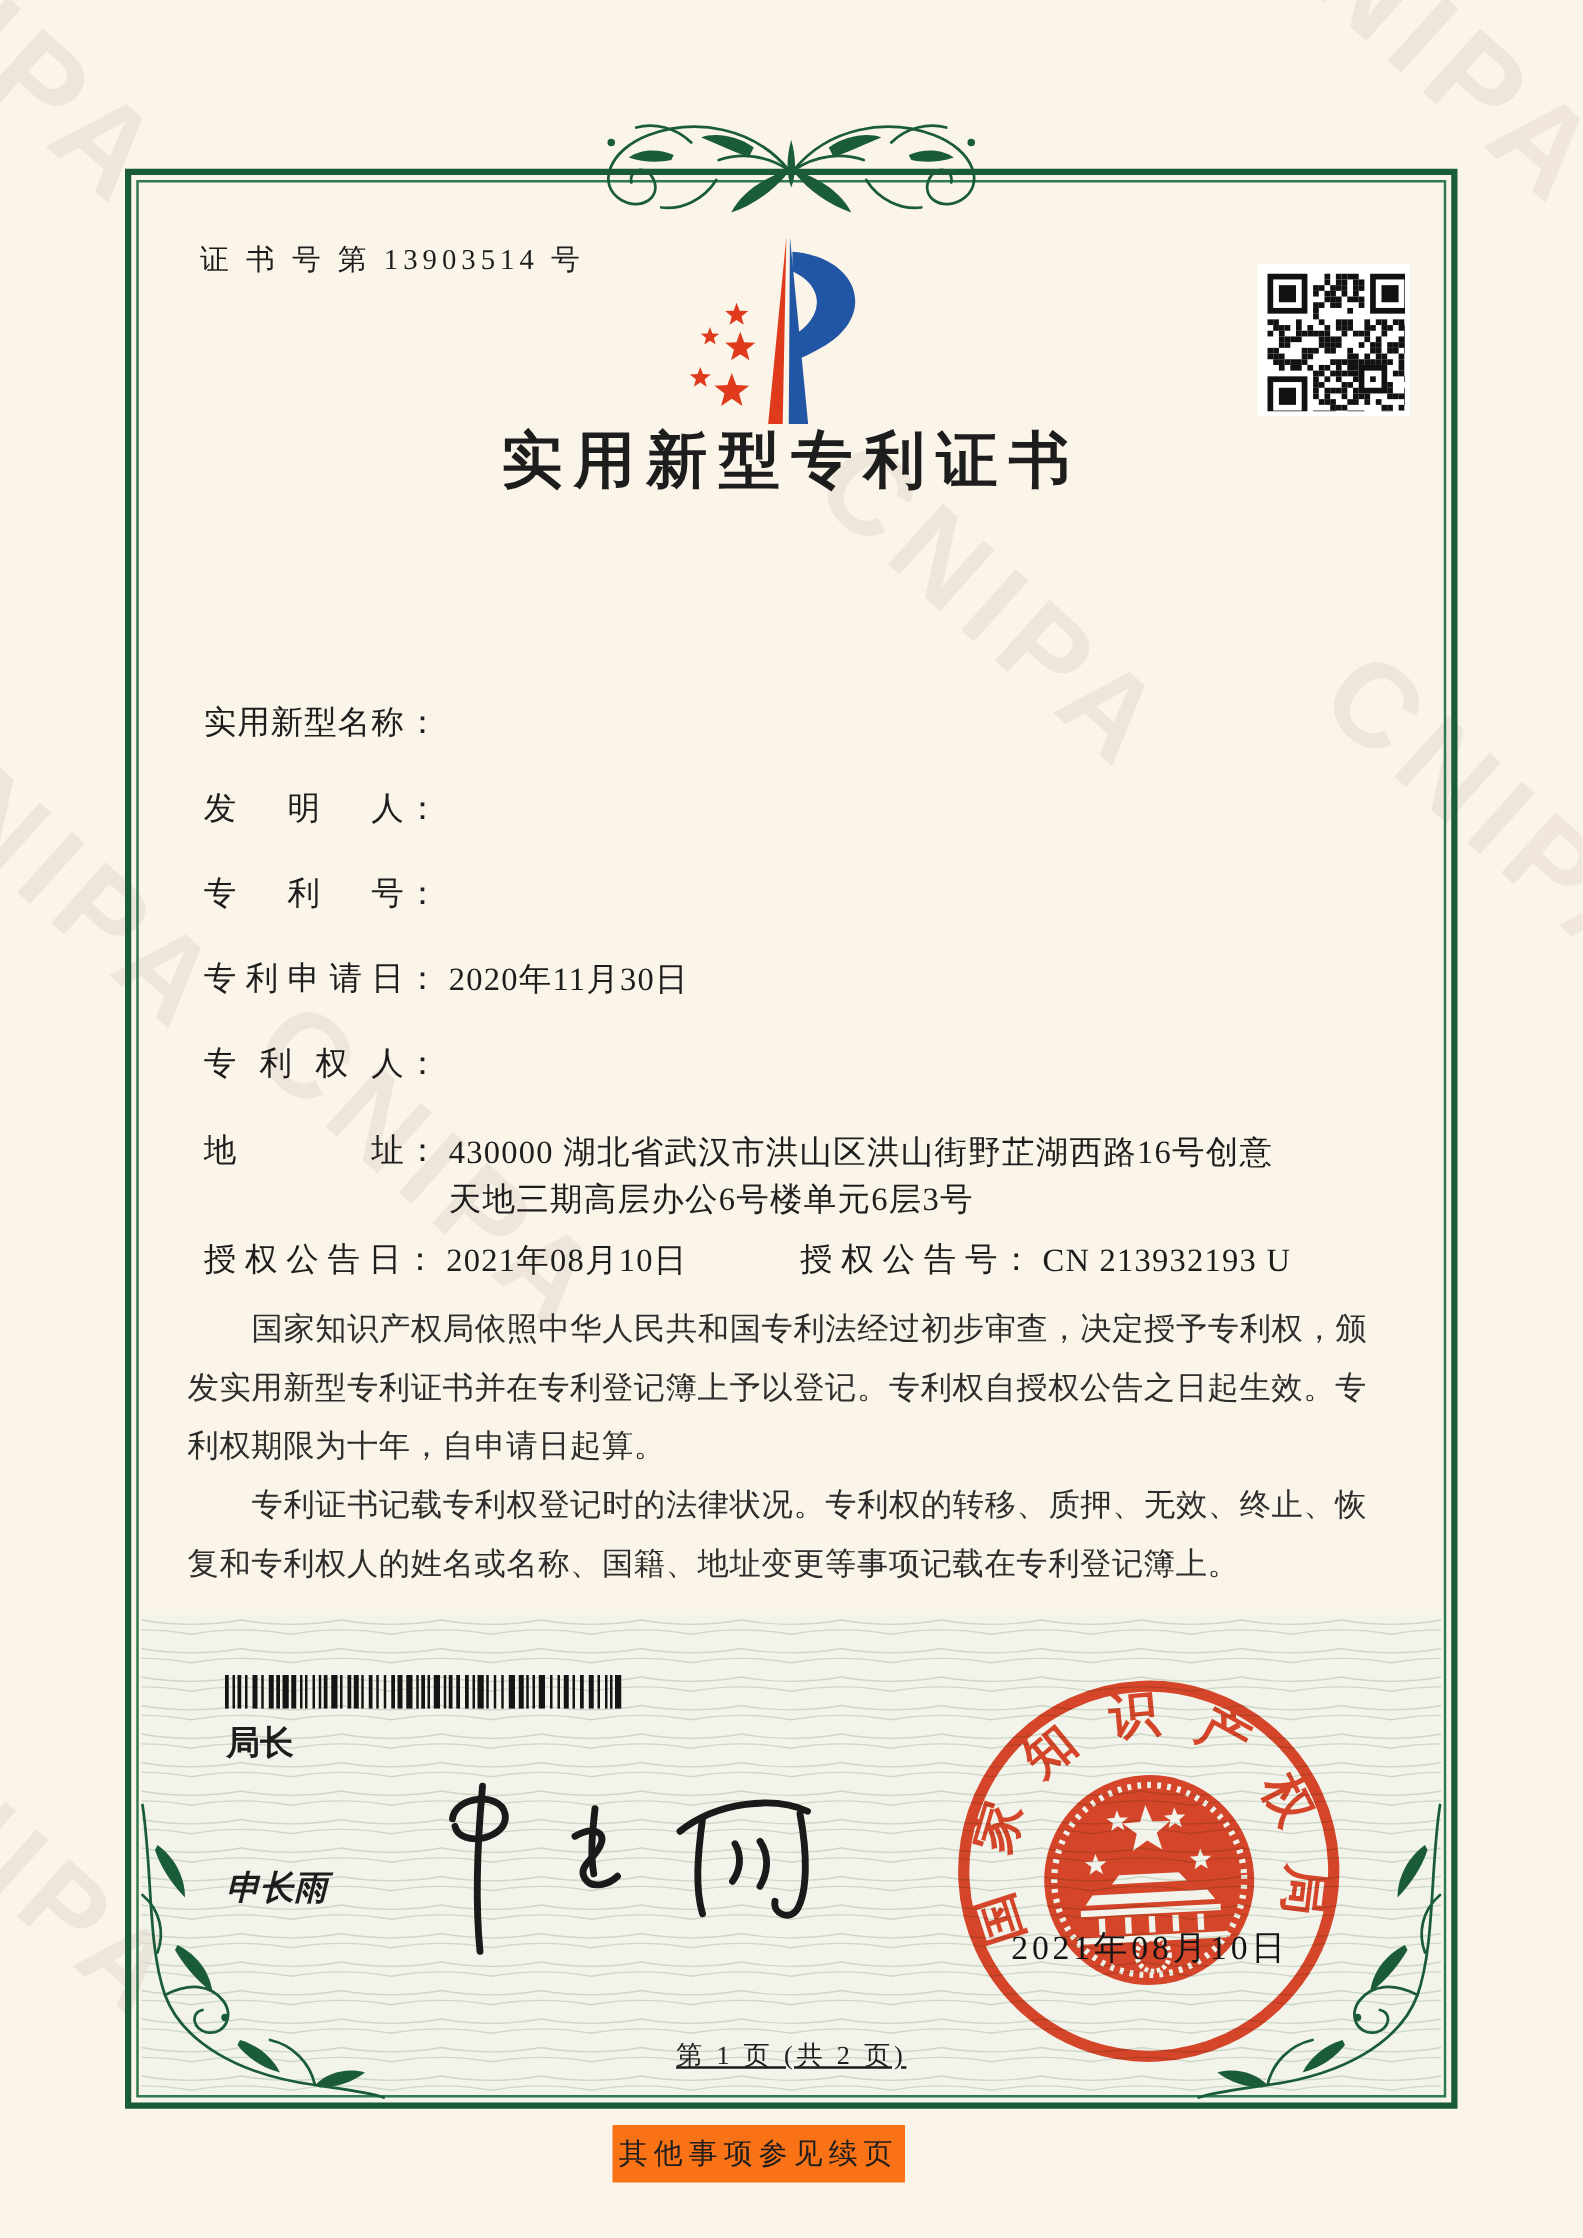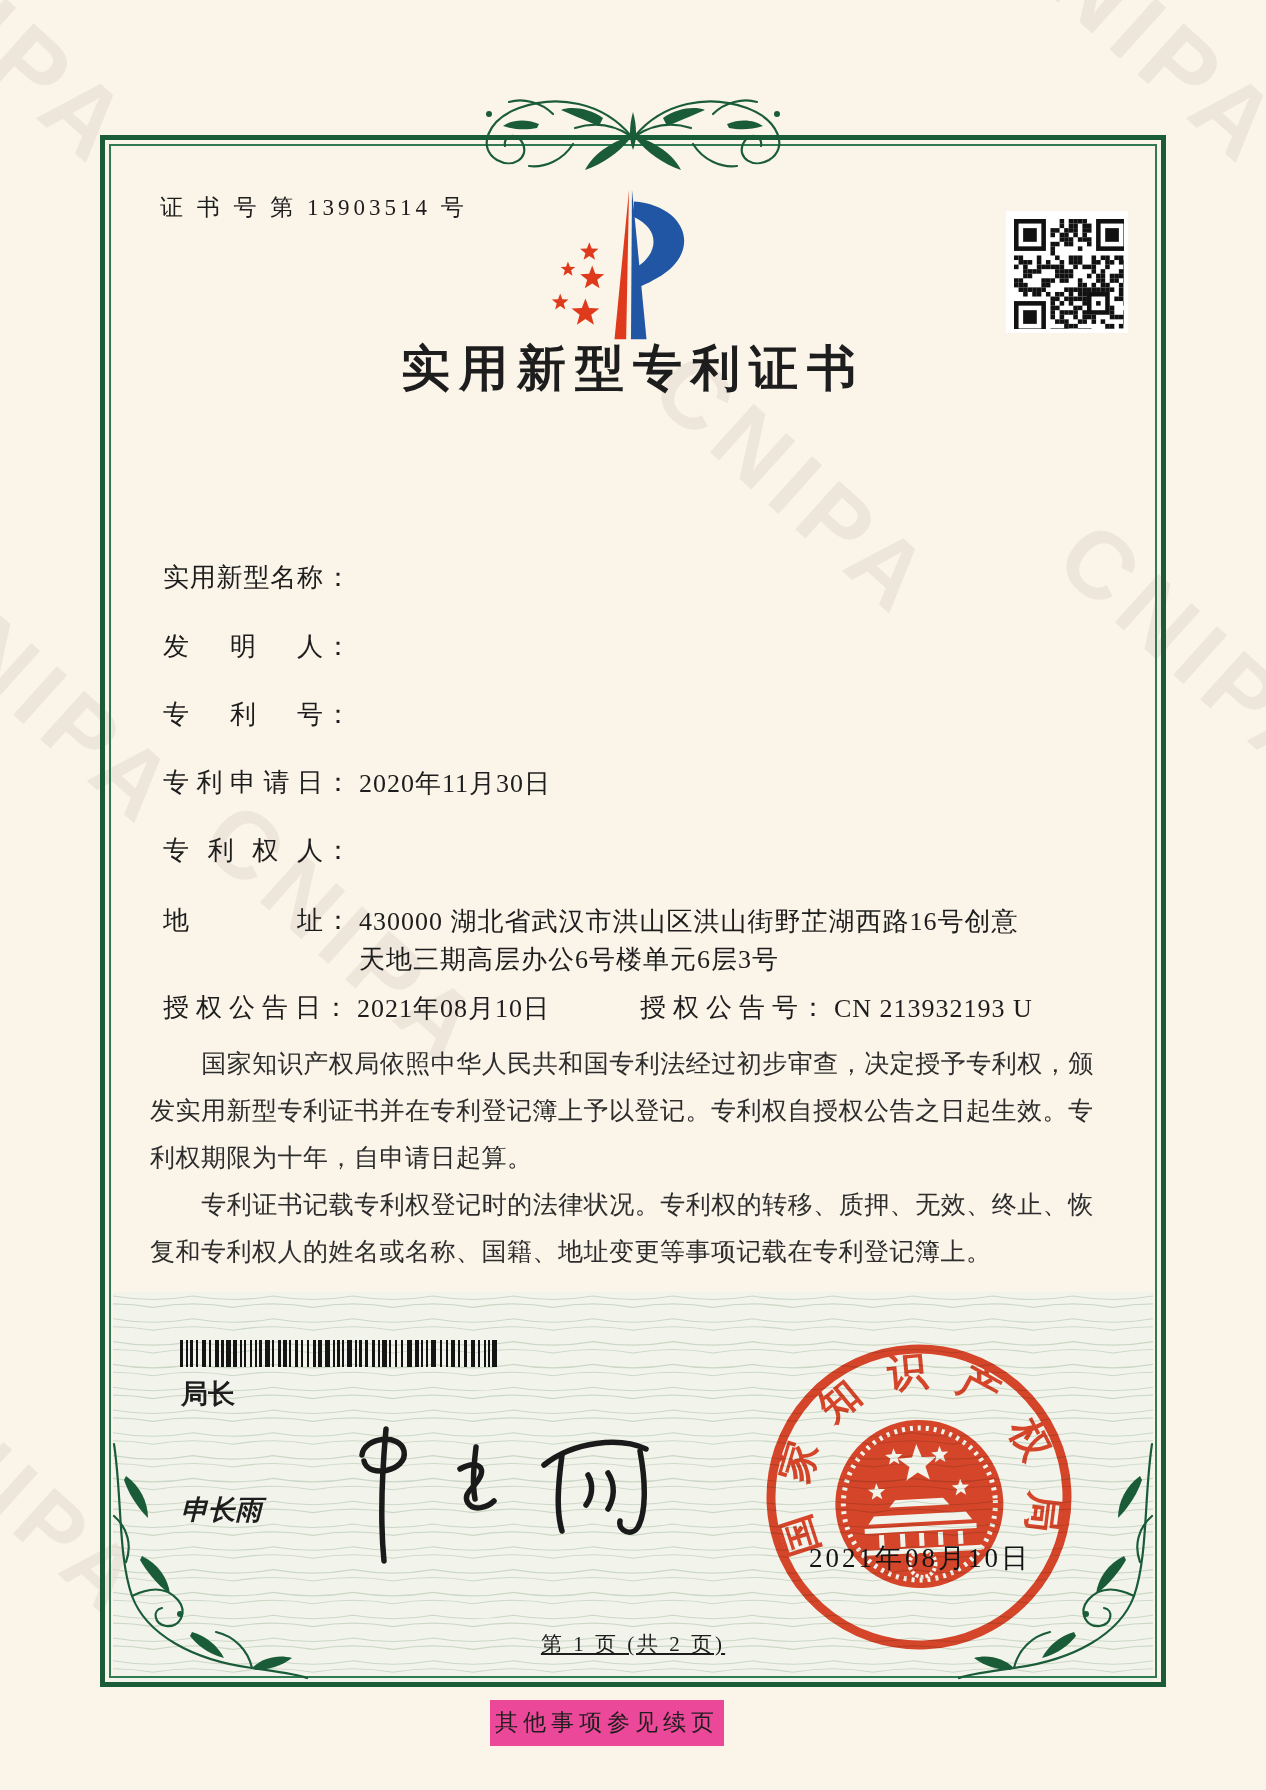--- a/index.html
+++ b/index.html
@@ -60,21 +60,21 @@
             font-family:"Liberation Sans","DejaVu Sans",sans-serif;z-index:5;font-style:italic;}
   .signature{position:absolute;left:348px;top:1408px;z-index:5;}
 
   .seal{position:absolute;left:758px;top:1336px;z-index:5;opacity:.93;
         mix-blend-mode:multiply;transform:rotate(-3deg);}
   .seal-date{position:absolute;left:770px;top:1540px;width:300px;text-align:center;
              font-size:27px;letter-spacing:3px;color:#141414;z-index:6;}
 
   .page-num{position:absolute;left:0;top:1630px;width:100%;text-align:center;
             font-size:21px;letter-spacing:3px;z-index:5;text-decoration:underline;}
-  .note{position:absolute;left:490px;top:1700px;width:234px;height:46px;background:#ec4899;
+  .note{position:absolute;left:490px;top:1700px;width:234px;height:46px;background:#f97316;
         text-align:center;line-height:46px;font-size:23px;letter-spacing:5px;z-index:5;}
 </style>
 </head>
 <body>
 
 <span class="wm wm1">CNIPA</span>
 <span class="wm wm2">CNIPA</span>
 <span class="wm wm3">CNIPA</span>
 <span class="wm wm4">CNIPA</span>
 <span class="wm wm5">CNIPA</span>

